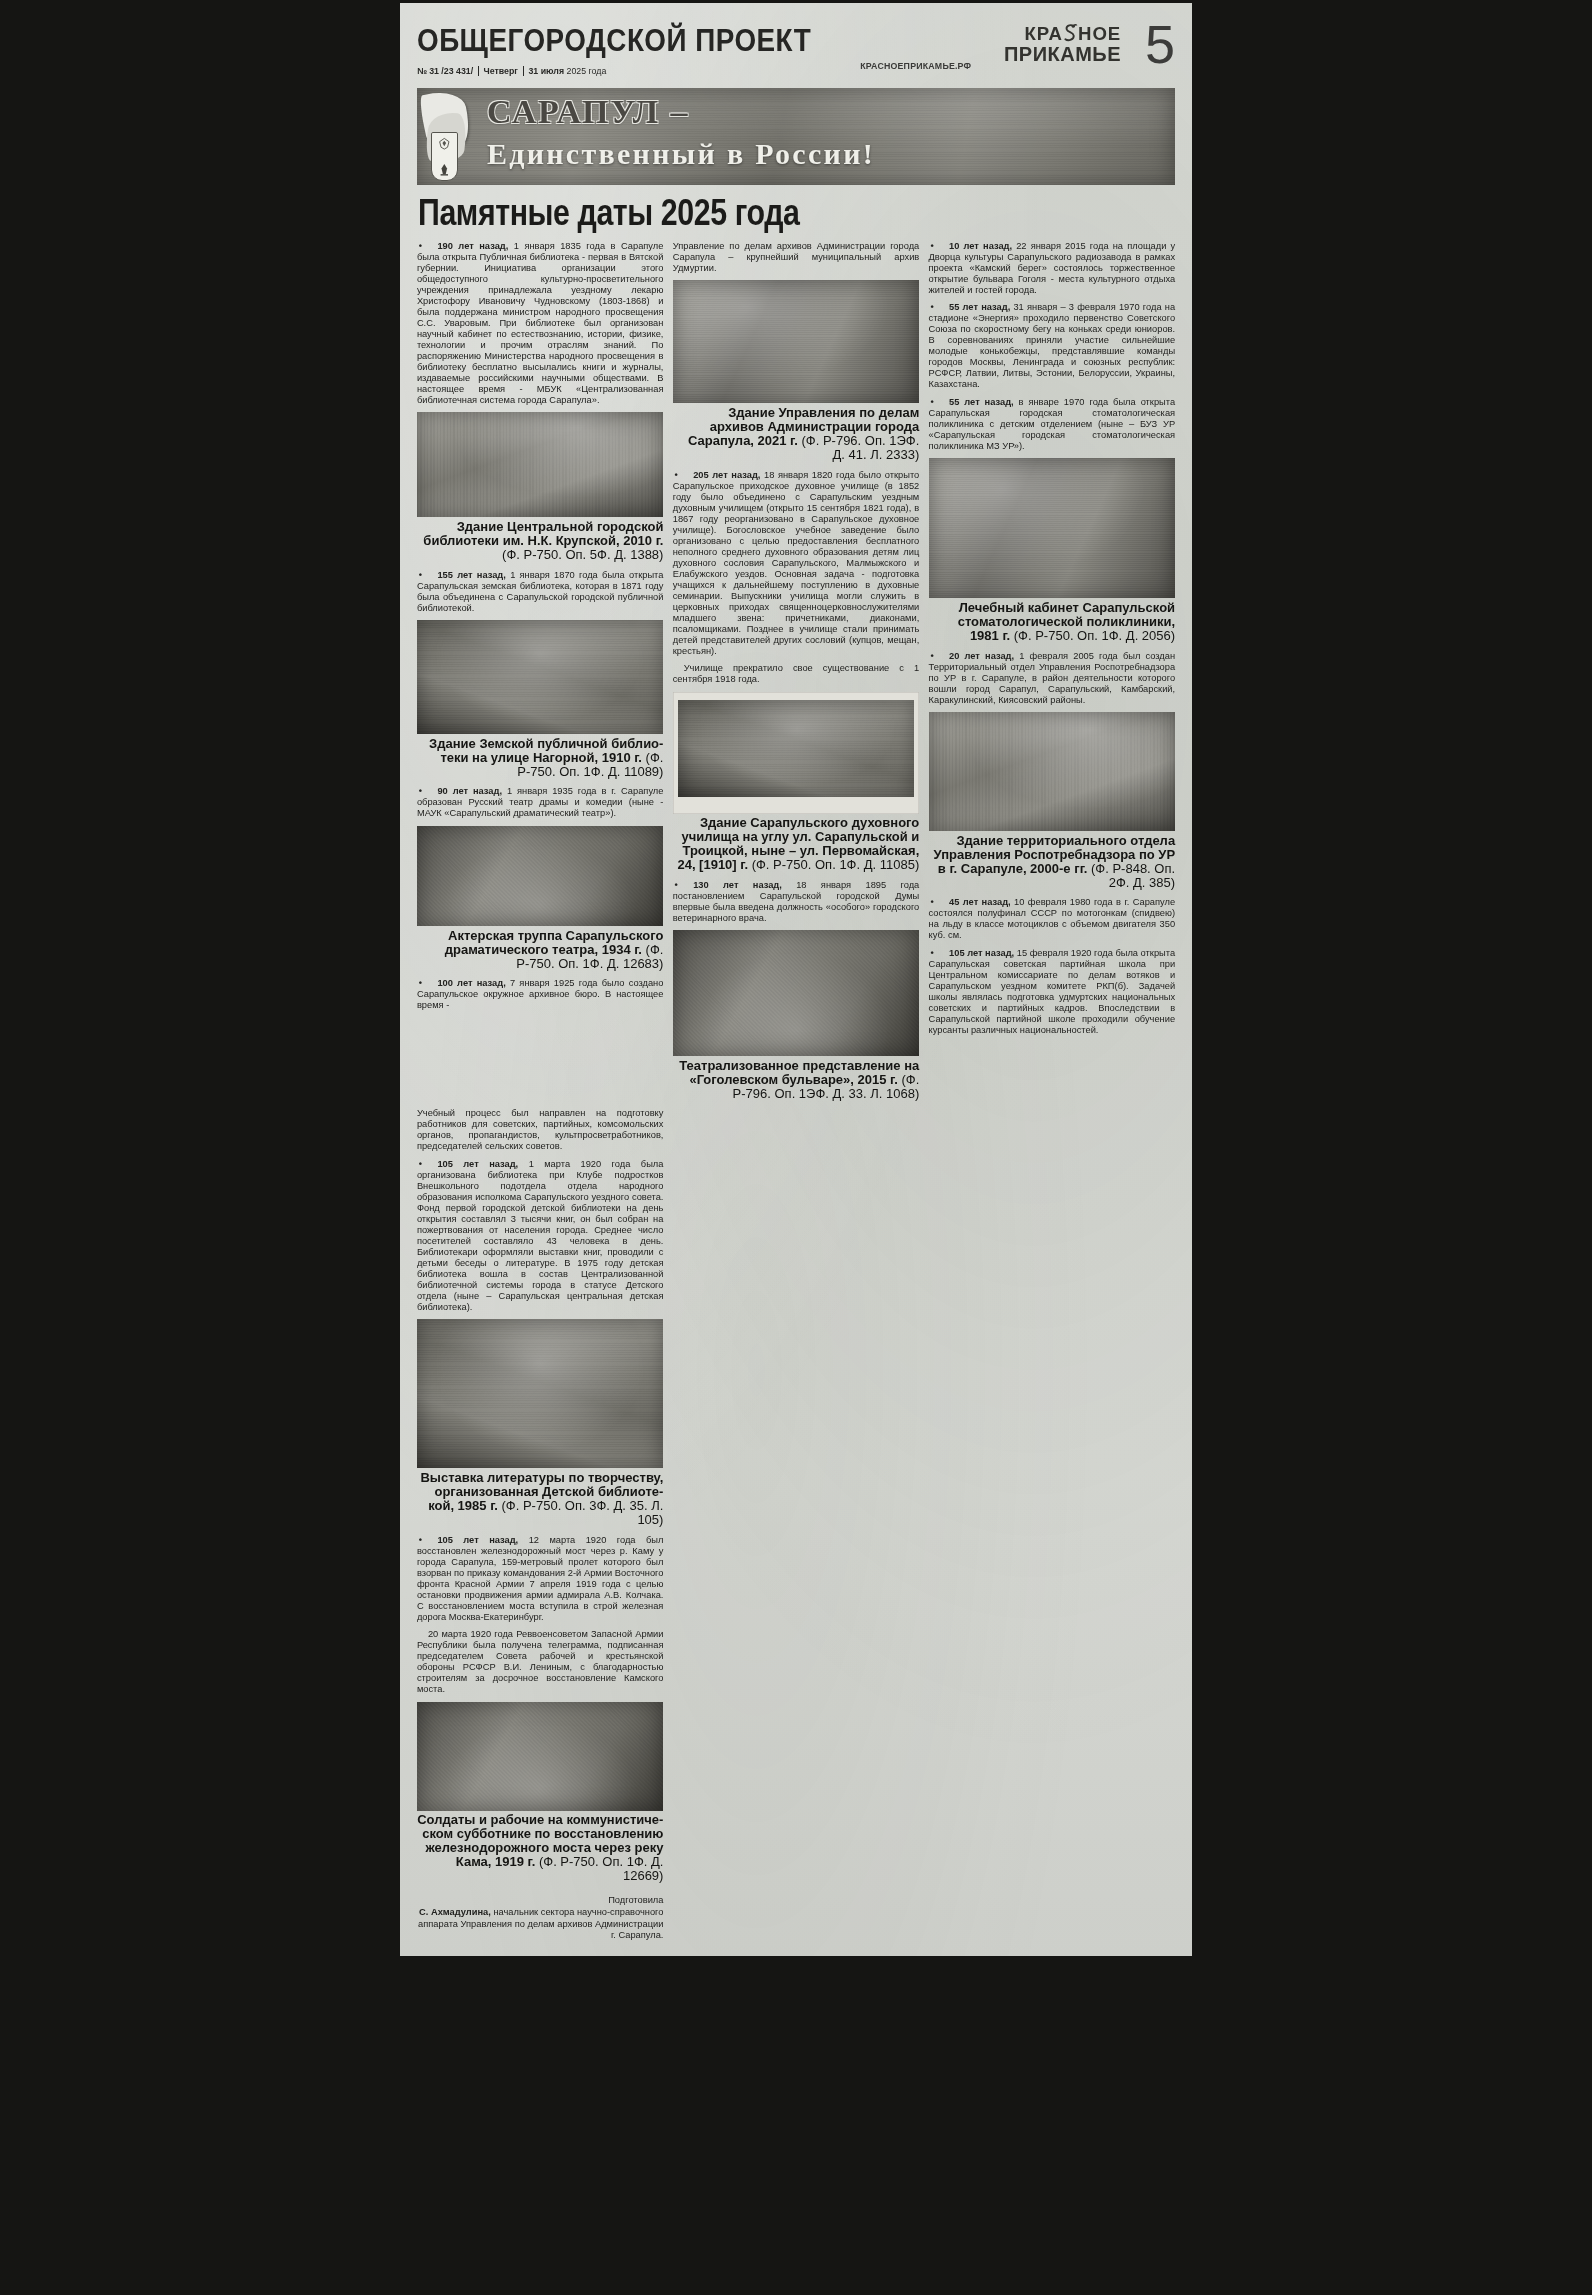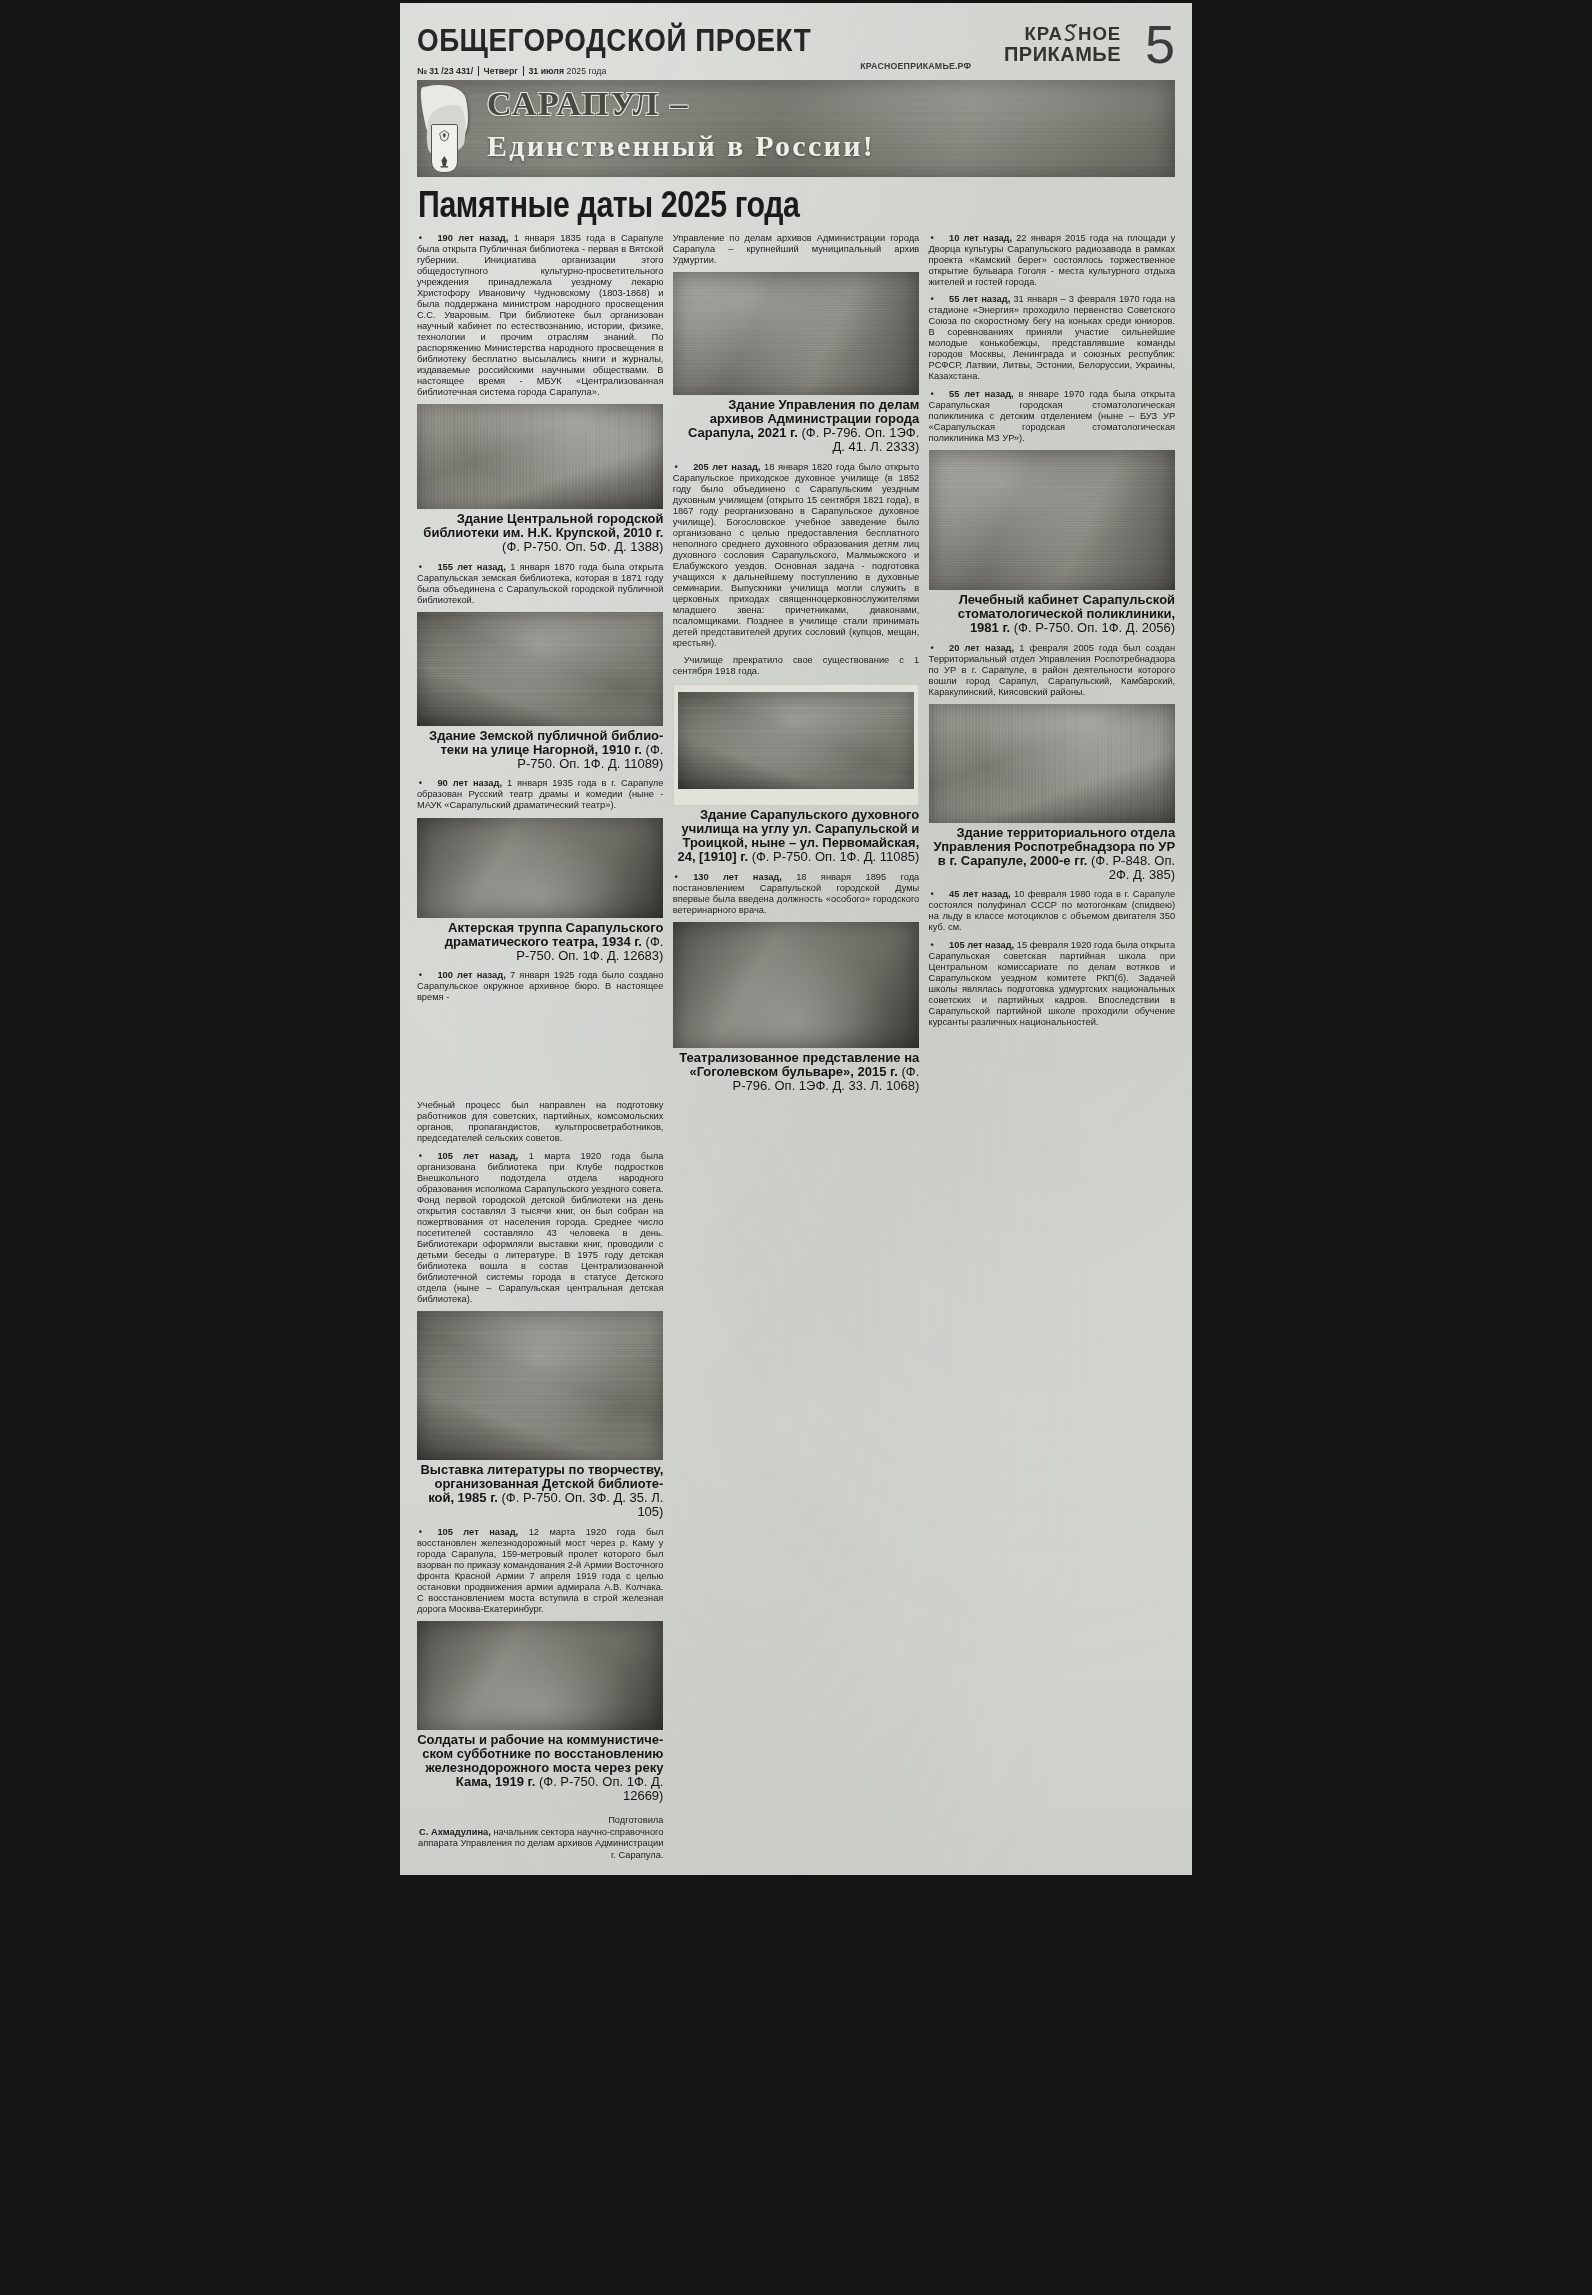--- a/index.html
+++ b/index.html
@@ -8,21 +8,21 @@
   .scan{width:796px;margin:0 auto;background:#151513;padding:2.8px 1.9px 12px 1.9px;box-sizing:border-box;}
   .paper{
     background:
       radial-gradient(ellipse at 20% 10%, rgba(255,255,255,.20), transparent 55%),
       radial-gradient(ellipse at 80% 35%, rgba(110,120,100,.10), transparent 60%),
       radial-gradient(ellipse at 45% 70%, rgba(120,125,110,.08), transparent 55%),
       linear-gradient(180deg,#d6d8d3 0%,#d2d4cf 40%,#d5d7d2 75%,#cdcfca 100%);
     padding:18.6px 17px 14px 17px;box-sizing:border-box;color:#1d1d1b;
   }
   
-  .hdr{display:flex;justify-content:space-between;align-items:flex-start;margin-bottom:4px;}
+  .hdr{display:flex;justify-content:space-between;align-items:flex-start;margin-bottom:12px;}
   .hdr-left{padding-top:3.7px;}
   .section-title{font-size:29px;font-weight:bold;letter-spacing:0.5px;color:#262624;transform:scaleX(.96) scaleY(1.08);transform-origin:left top;white-space:nowrap;line-height:1;}
   .issue-line{margin-top:12px;font-size:8.8px;color:#2a2a28;display:flex;align-items:center;gap:4.7px;}
   .issue-line b{font-weight:bold;}
   .sep{display:inline-block;width:0;height:10.2px;border-left:0.9px solid #2a2a28;}
   .hdr-mid{padding-top:40px;font-size:8.8px;font-weight:bold;color:#3a3a38;letter-spacing:0.2px;}
   .hdr-right{display:flex;align-items:flex-start;gap:24px;padding-top:1.9px;}
   .masthead{text-align:right;line-height:.95;}
   .mh1,.mh2{font-weight:bold;color:#33332f;}
   .mh1{font-size:18.6px;letter-spacing:0.9px;display:flex;align-items:center;justify-content:flex-end;gap:0.5px;}
@@ -183,20 +183,21 @@
         <p class="para bullet"><b>45 лет назад,</b> <span>10 февраля 1980 года в г. Сарапуле состоялся полуфинал СССР по мотогонкам (спидвею) на льду в классе мотоциклов с объемом двигателя 350 куб. см.</span></p>
         <p class="para bullet"><b>105 лет назад,</b> <span>15 февраля 1920 года была открыта Сарапульская советская партийная школа при Центральном комиссариате по делам вотяков и Сарапульском уездном комитете РКП(б). Задачей школы являлась подготовка удмуртских национальных советских и партийных кадров. Впоследствии в Сарапульской партийной школе проходили обучение курсанты различных национальностей.</span></p>
       </div>
 
       <div class="col">
         <p class="para">Учебный процесс был направлен на подготовку работников для советских, партийных, комсомольских органов, пропагандистов, культпросветработников, председателей сельских советов.</p>
         <p class="para bullet"><b>105 лет назад,</b> <span>1 марта 1920 года была организована библиотека при Клубе подростков Внешкольного подотдела отдела народного образования исполкома Сарапульского уездного совета. Фонд первой городской детской библиотеки на день открытия составлял 3 тысячи книг, он был собран на пожертвования от населения города. Среднее число посетителей составляло 43 человека в день. Библиотекари оформляли выставки книг, проводили с детьми беседы о литературе. В 1975 году детская библиотека вошла в состав Централизованной библиотечной системы города в статусе Детского отдела (ныне – Сарапульская центральная детская библиотека).</span></p>
         <div class="photo ph-b" style="height:149px"></div>
         <p class="cap"><b>Выставка литературы по творчеству, организованная Детской библиоте­кой, 1985 г.</b> <span class="ref">(Ф. Р-750. Оп. 3Ф. Д. 35. Л. 105)</span></p>
         <p class="para bullet"><b>105 лет назад,</b> <span>12 марта 1920 года был восстановлен железнодорожный мост через р. Каму у города Сарапула, 159-метровый пролет которого был взорван по приказу командования 2-й Армии Восточного фронта Красной Армии 7 апреля 1919 года с целью остановки продвижения армии адмирала А.В. Колчака. С восстановлением моста вступила в строй железная дорога Москва-Екатеринбург.</span></p>
+        <p class="para indent">20 марта 1920 года Реввоенсоветом Запасной Армии Республики была получена телеграмма, подписанная председателем Совета рабочей и крестьянской обороны РСФСР В.И. Лениным, с благодарностью строителям за досрочное восстановление Камского моста.</p>
         <div class="photo ph-c" style="height:109px"></div>
         <p class="cap"><b>Солдаты и рабочие на коммунистиче­ском субботнике по восстановлению железнодорожного моста через реку Кама, 1919 г.</b> <span class="ref">(Ф. Р-750. Оп. 1Ф. Д. 12669)</span></p>
         <div class="byline">
           <div>Подготовила</div>
           <div><b>С. Ахмадулина,</b> <span>начальник сектора научно-справочного аппарата Управления по делам архивов Администрации г. Сарапула.</span></div>
         </div>
       </div>
 
     </div>
   </div>

